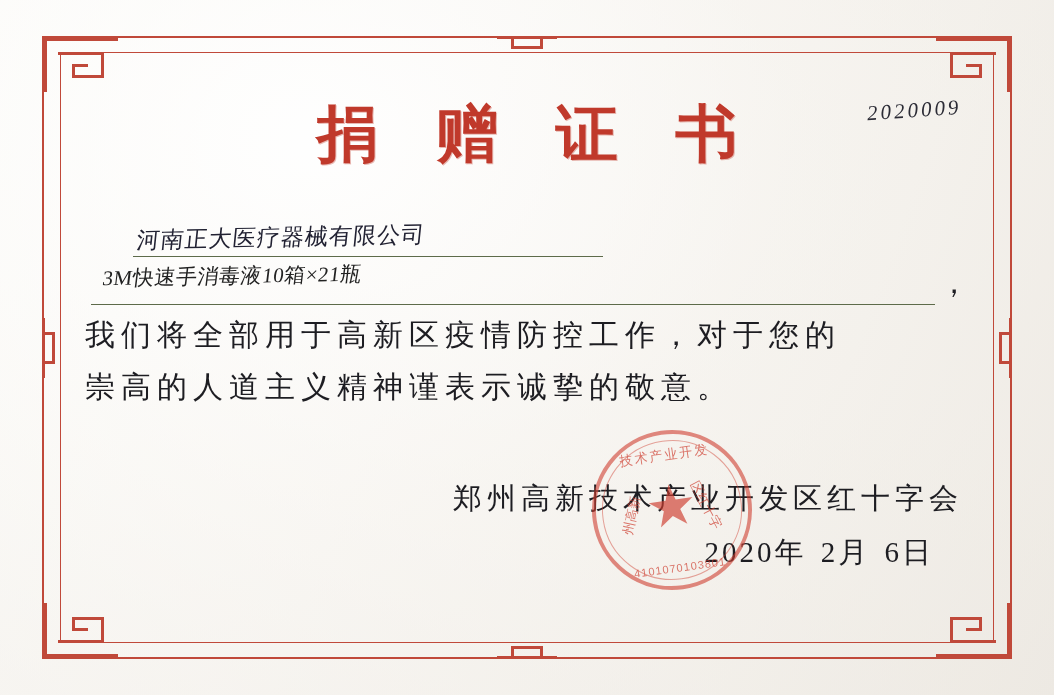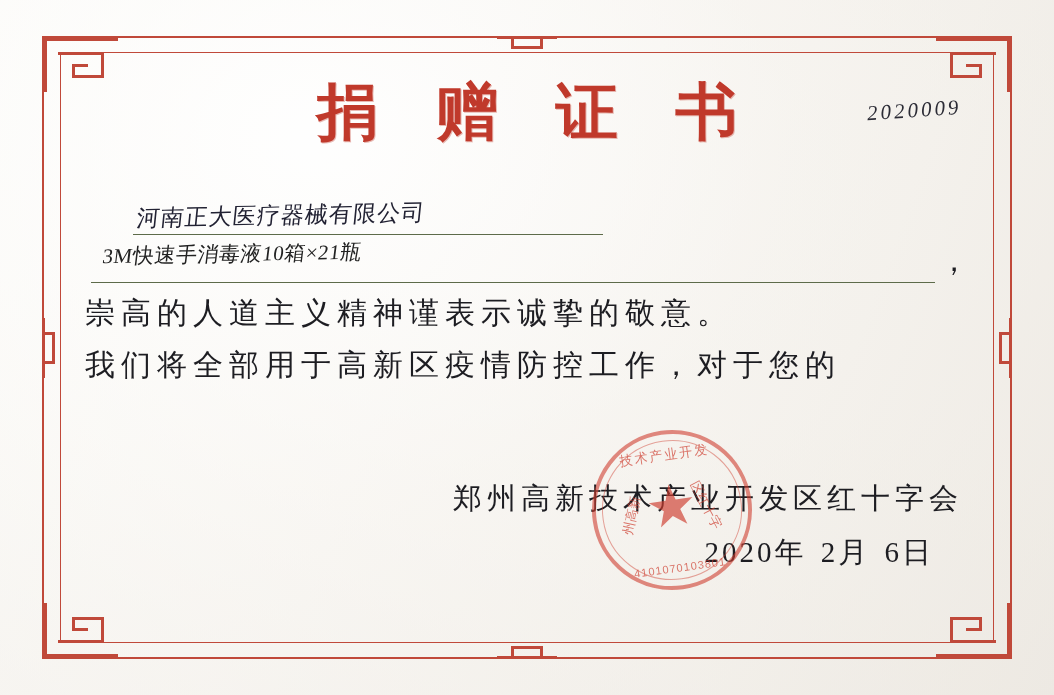--- a/index.html
+++ b/index.html
@@ -106,20 +106,21 @@
     font-size: 21px;
     color: #2b2b35;
     letter-spacing: 3px;
     transform: rotate(-4deg);
     font-style: italic;
     white-space: nowrap;
   }
 
   #title {
     text-align: center;
+    margin-top: 22px;
     font-family: "DejaVu Serif", serif;
     font-size: 62px;
     font-weight: bold;
     color: #c0392b;
     letter-spacing: 18px;
     text-indent: 18px;
     text-shadow: 1px 1px 0 rgba(192,57,43,0.35);
   }
 
   
@@ -349,23 +350,23 @@
     </div>
 
 
     <div class="body-line" id="body-l2">
       <span id="donation-field">
         <span id="donation-item">3M快速手消毒液10箱×21瓶</span>
       </span>
       <span class="comma">，</span>
     </div>
 
+    <div class="body-line" id="body-l3">我们将全部用于高新区疫情防控工作，对于您的</div>
+
     <div class="body-line" id="body-l4">崇高的人道主义精神谨表示诚挚的敬意。</div>
-
-    <div class="body-line" id="body-l3">我们将全部用于高新区疫情防控工作，对于您的</div>
 
     <div id="signature-block">
       <div id="issuer">郑州高新技术产业开发区红十字会</div>
       <div id="date-line">
         <span class="num">2020</span><span>年</span>
         <span class="num">2</span><span>月</span>
         <span class="num">6</span><span>日</span>
       </div>
     </div>
   </div>

